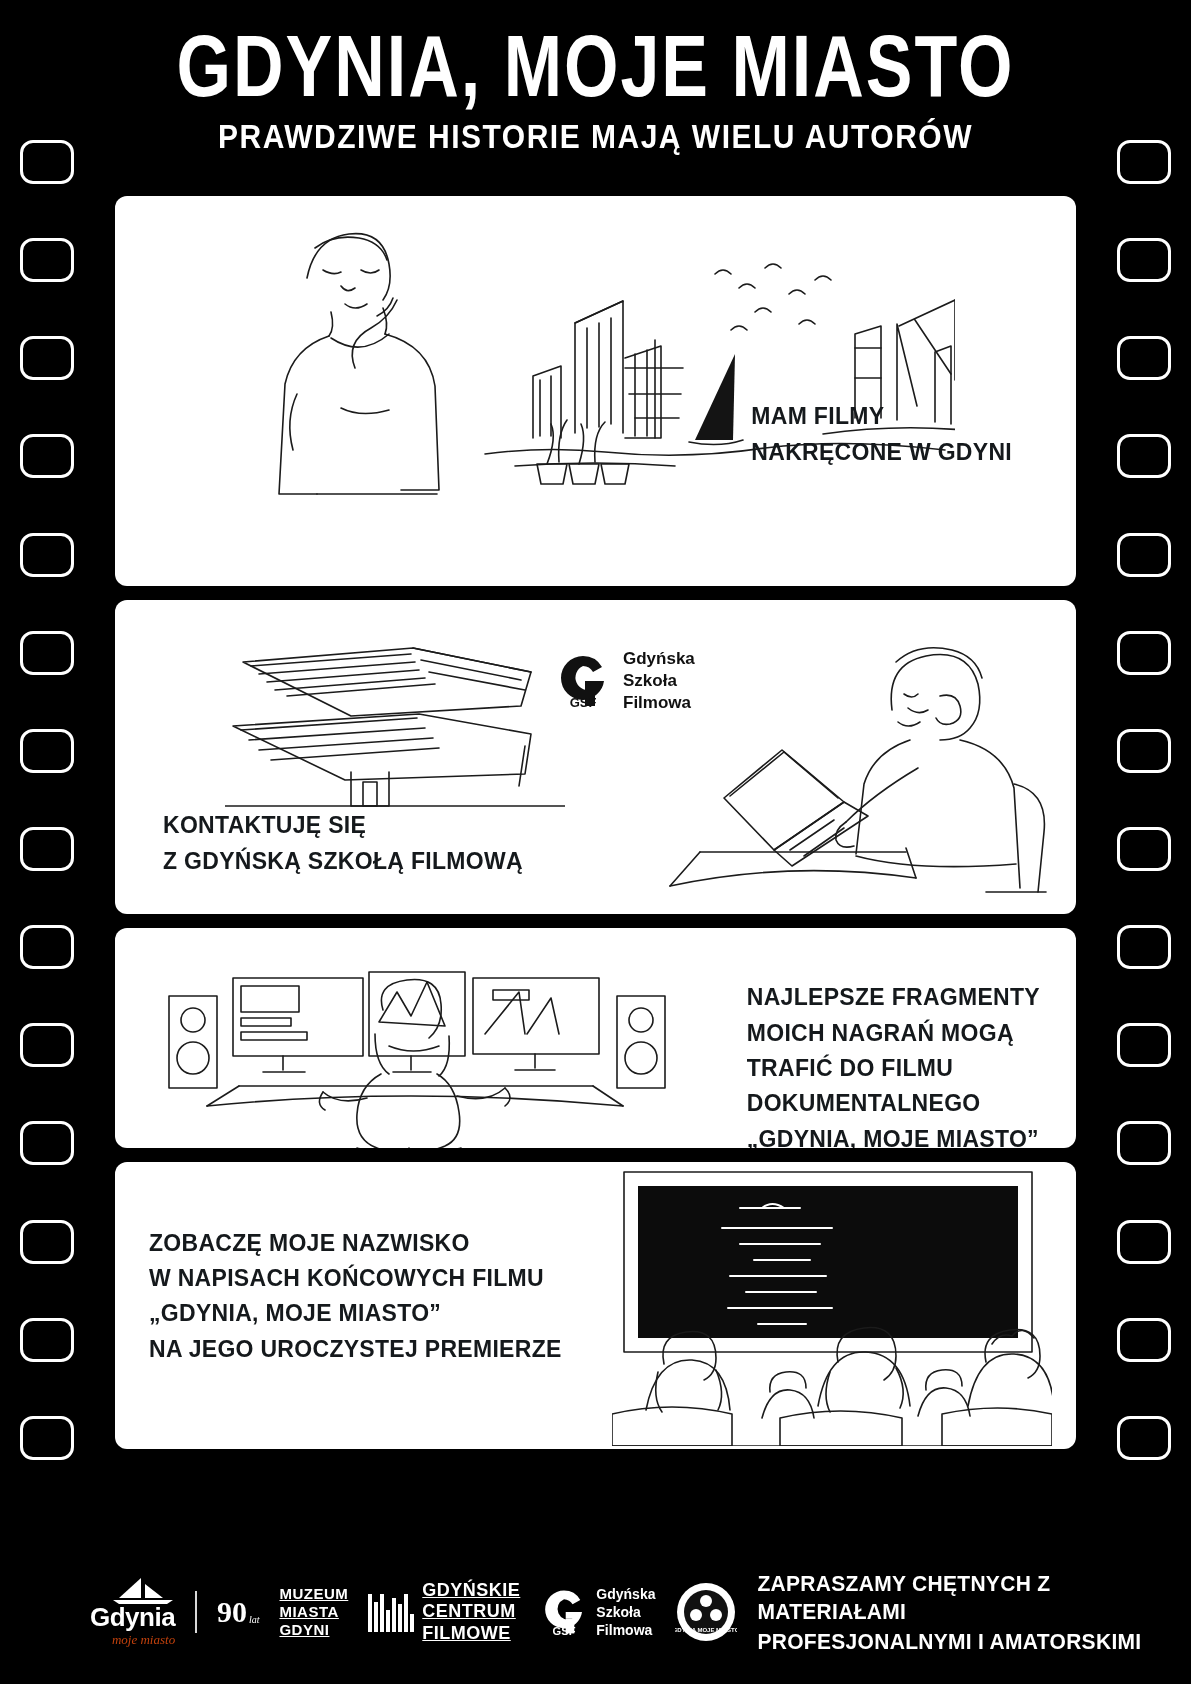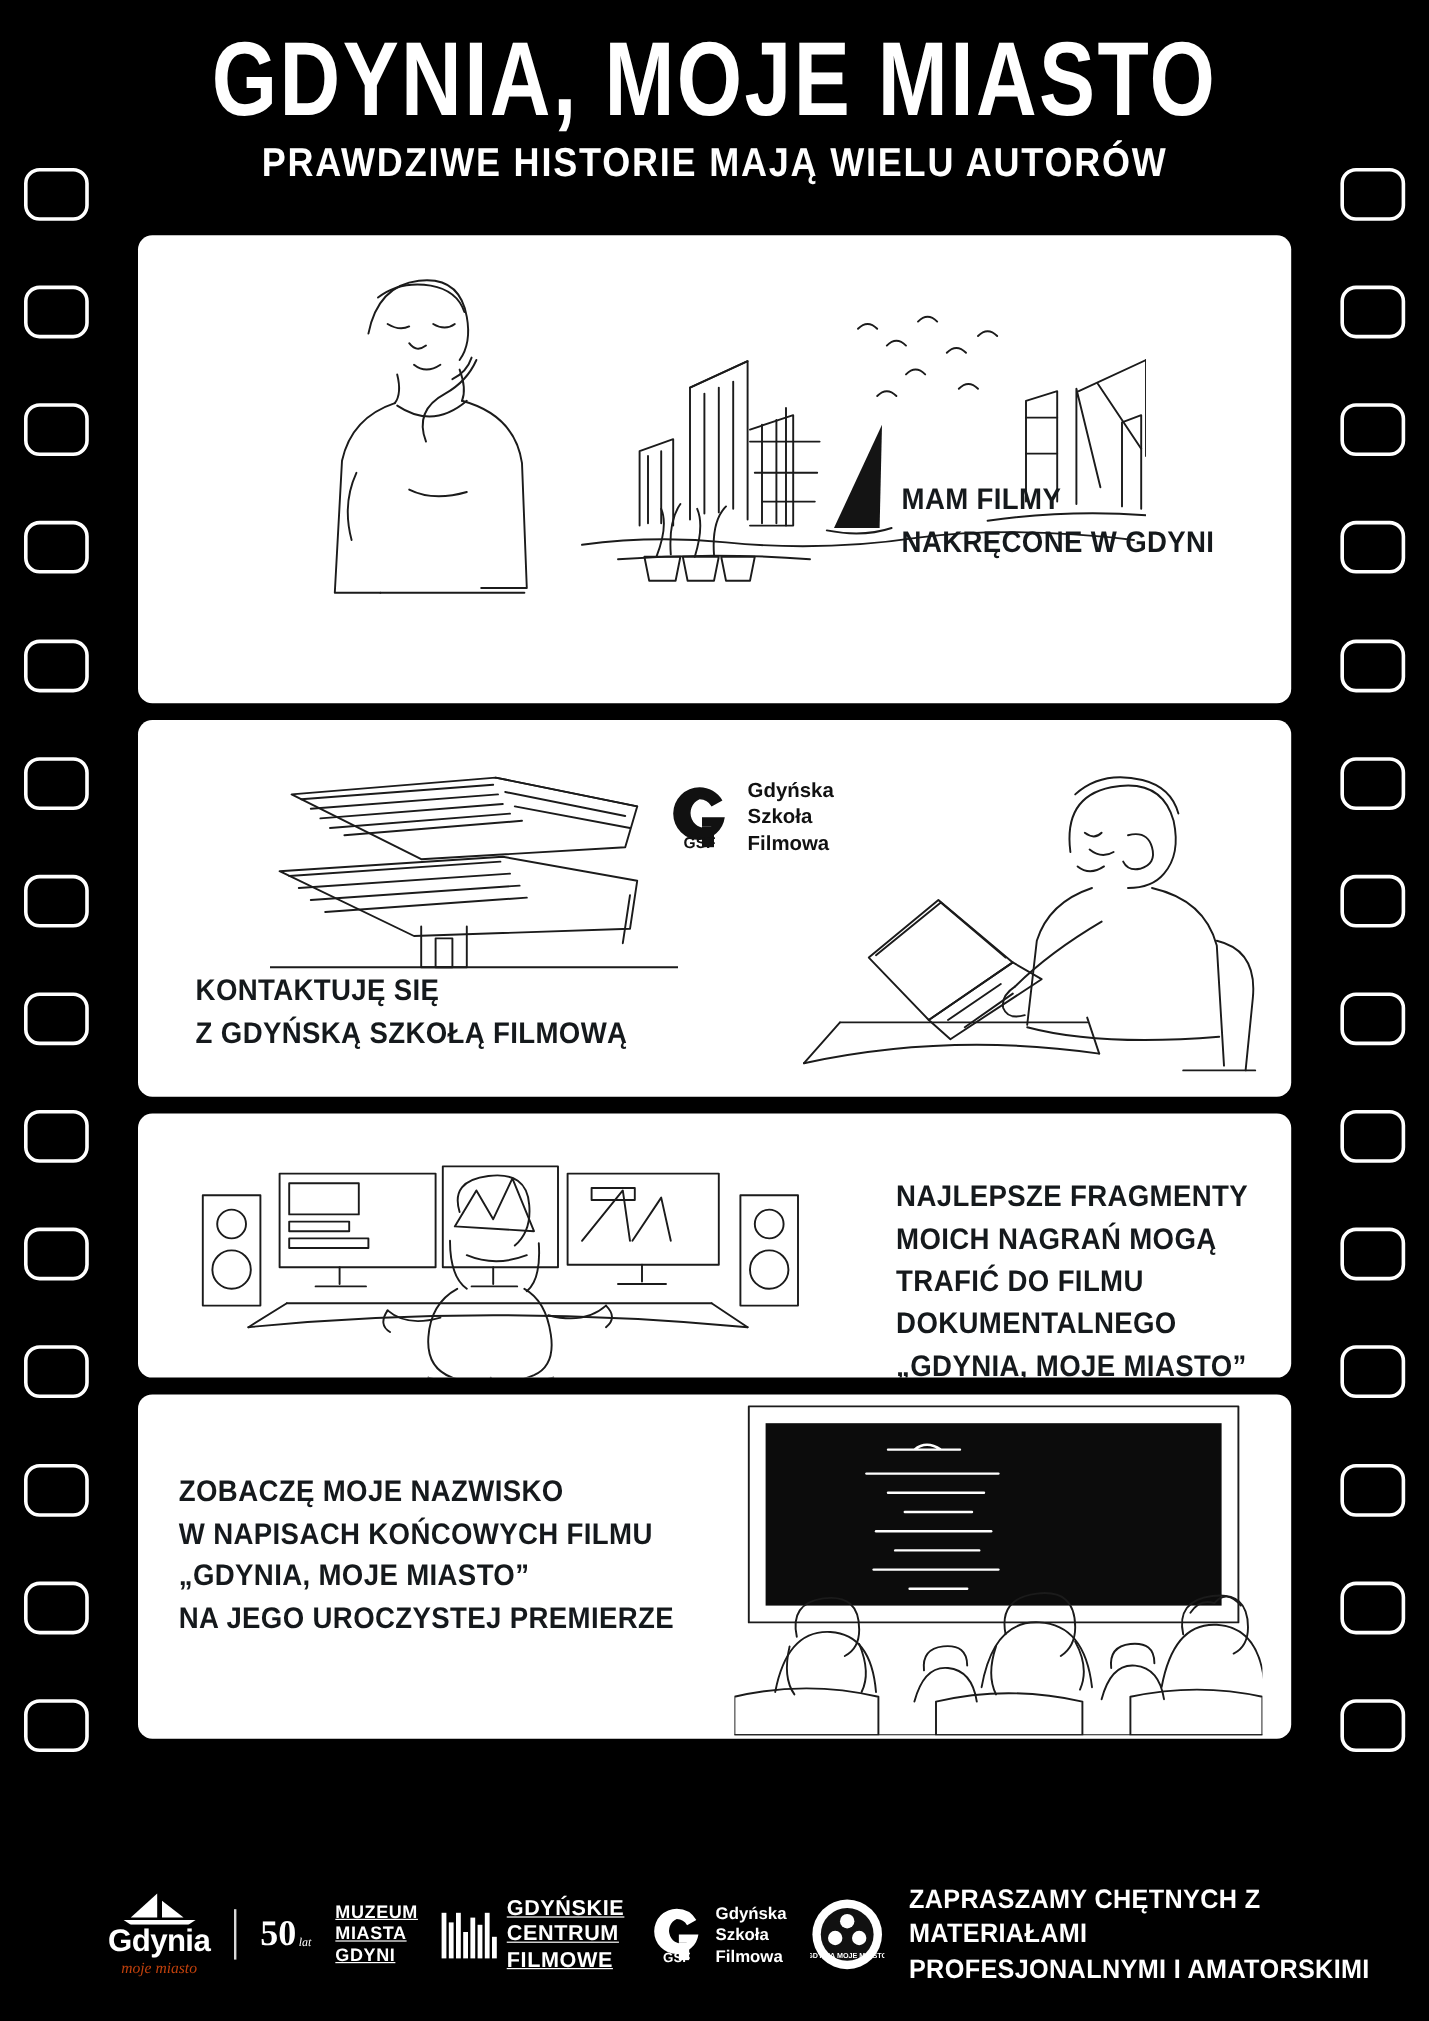--- a/index.html
+++ b/index.html
@@ -118,21 +118,21 @@
   .footer {
     position: absolute;
     left: 90px; right: 40px;
     bottom: 26px;
     height: 92px;
     display: flex;
     align-items: center;
     gap: 20px;
   }
   .logo { display:flex; align-items:center; }
-  .logo-gdynia { flex-direction: column; align-items: center; }
+  .logo-gdynia { flex-direction: column; align-items: flex-end; }
   .gdynia-word {
     font-family: "Liberation Sans", sans-serif;
     font-weight: bold; font-size: 26px; letter-spacing: -0.5px; color:#fff;
     line-height: 1;
   }
   .gdynia-sub {
     font-family: "Liberation Serif", serif;
     font-style: italic; font-size: 13px; color:#c2410c; margin-top: 2px;
   }
   .sep-line { width: 2px; height: 42px; background: #fff; opacity:.85; }
@@ -427,21 +427,21 @@
       <path d="M34 8 L34 22 L52 22 Z"></path>
       <path d="M2 24 h60 l-6 4 h-48 z"></path>
     </svg>
     <div class="gdynia-word">Gdynia</div>
     <div class="gdynia-sub">moje miasto</div>
   </div>
 
   <div class="sep-line"></div>
 
   <div class="logo lat90">
-    <span class="num">50</span>
+    <span class="num">90</span>
     <span class="lat">lat</span>
   </div>
 
   <div class="logo">
     <div class="stack-text">Muzeum
 Miasta
 Gdyni</div>
   </div>
 
   <div class="logo gcf">

